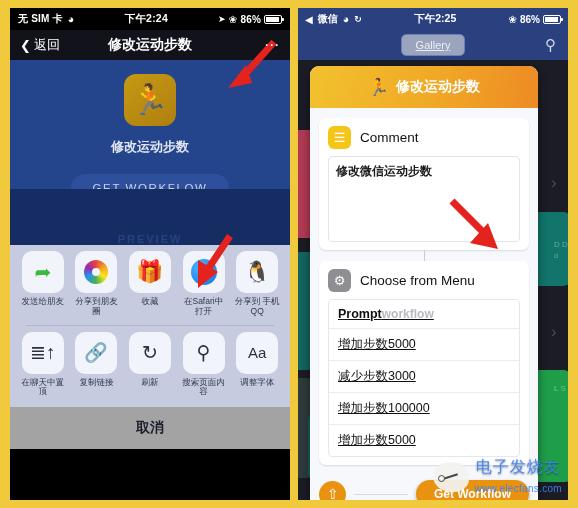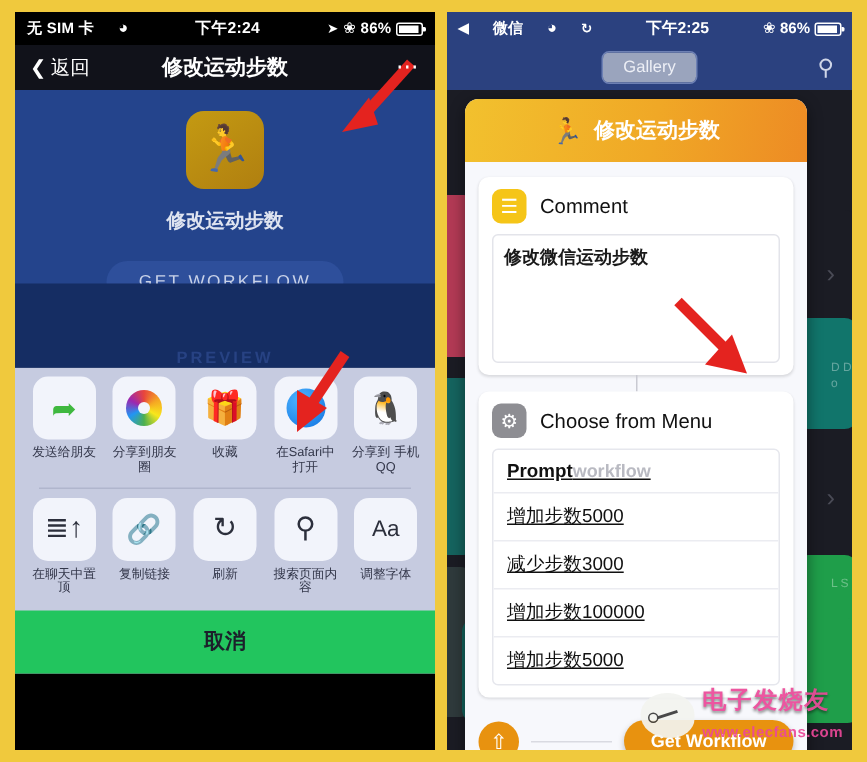--- a/index.html
+++ b/index.html
@@ -10,21 +10,21 @@
 
   
   .phone-left{
     position:absolute; left:10px; top:8px; width:280px; height:492px;
     background:#000; overflow:hidden;
   }
   .status-bar{
     height:22px; background:#000; color:#fff; display:flex; align-items:center;
     padding:0 8px; font-size:10px; font-weight:bold; letter-spacing:.2px;
   }
-  .sb-left{ display:flex; align-items:center; gap:16px; }
+  .sb-left{ display:flex; align-items:center; gap:5px; }
   .sb-center{ flex:1; text-align:center; font-size:10.5px; }
   .sb-right{ display:flex; align-items:center; gap:3px; }
   .batt{ width:18px;height:9px;border:1px solid #fff;border-radius:2px;position:relative;display:inline-block;}
   .batt:before{content:"";position:absolute;left:1px;top:1px;bottom:1px;width:13px;background:#fff;}
   .batt:after{content:"";position:absolute;right:-3px;top:2.5px;width:2px;height:3px;background:#fff;border-radius:0 1px 1px 0;}
   .wifi-g{font-size:11px;}
   .loc-g{font-size:9px;}
 
   .nav-bar{
     height:30px; background:#11121a; color:#fff; display:flex; align-items:center;
@@ -56,21 +56,21 @@
   .sheet{ background:#c6cbe0; padding-top:6px; }
   .sheet-src{ text-align:center; font-size:10.5px; color:#4a4f63; padding:6px 0 8px; }
   .icon-row{ display:flex; justify-content:space-around; padding:0 6px 4px; }
   .icon-cell{ width:48px; display:flex; flex-direction:column; align-items:center; }
   .icon-tile{
     width:42px;height:42px;border-radius:10px;background:#f2f4fb;
     display:flex;align-items:center;justify-content:center;position:relative;
   }
   .icon-label{ font-size:8.5px;color:#33374a;text-align:center;margin-top:4px;line-height:1.15;}
   .row-div{ height:1px;background:#b0b6cd;margin:4px 16px 6px; }
-  .cancel-wrap{ background:#22c55e; margin-top:6px; padding:12px 0; text-align:center;
+  .cancel-wrap{ background:#a3a3a3; margin-top:6px; padding:12px 0; text-align:center;
                 font-size:14px;color:#1c1f2b;font-weight:bold;}
 
   
   .sh-share{color:#3fb83f;font-size:20px;}
   .sh-qq{font-size:21px;}
   .sh-safari{width:26px;height:26px;border-radius:50%;
     background:radial-gradient(circle at 35% 30%,#4db4ff,#1072e0);
     display:flex;align-items:center;justify-content:center;color:#fff;font-size:13px;}
   .sh-moments{width:24px;height:24px;border-radius:50%;
     background:conic-gradient(#e8453c,#f5a623,#f8e71c,#4caf50,#2196f3,#9c27b0,#e8453c);
@@ -86,21 +86,21 @@
   .phone-right{
     position:absolute; left:298px; top:8px; width:270px; height:492px;
     background:#1b1c24; overflow:hidden;
   }
   .r-status{ height:22px;background:#2b417f;color:#fff;display:flex;align-items:center;
              padding:0 7px;font-size:10px;font-weight:bold;}
   .r-topbar{ height:30px;background:#2b417f;display:flex;align-items:center;
              justify-content:center;position:relative;}
   .seg{ display:flex;border-radius:5px;overflow:hidden;border:1px solid #6d80b4; }
   .seg-item{ padding:4px 14px;font-size:11px;color:#c6cee4; }
-  .seg-item.active{ background:#9aa4bd;color:#edeff6; }
+  .seg-item.active{ background:#9aa4bd;color:#edeff6;text-decoration:underline; }
   .r-search{ position:absolute;right:12px;top:50%;transform:translateY(-50%);
              color:#cfd6e8;font-size:15px;}
 
   .stage{ position:absolute;left:0;right:0;top:52px;bottom:0;overflow:hidden;background:#1b1c24;}
   .bg-card{ position:absolute;border-radius:9px; }
   .chev{ position:absolute;color:#4a4b56;font-size:17px; }
 
   .wf-card{
     position:absolute; left:12px; top:6px; width:228px;
     background:#f7f8fc; border-radius:9px; overflow:hidden;
@@ -138,21 +138,21 @@
   .foot-line{ flex:1;height:1px;background:#d9dae1; }
   .getwf-btn{ background:#e8920f;color:#fff;border:none;border-radius:15px;
               padding:7px 18px;font-size:12px;font-weight:bold;
               box-shadow:0 2px 4px rgba(0,0,0,.25); }
 
   .wm{ position:absolute;right:6px;bottom:4px;display:flex;align-items:center;gap:5px;
        opacity:.92; }
   .wm-logo{ width:36px;height:30px;border-radius:50% 50% 45% 55%;background:#f3f4f0;position:relative;}
   .wm-logo:before{content:"";position:absolute;left:7px;top:14px;width:18px;height:1.5px;background:#3a3a3a;transform:rotate(-18deg);}
   .wm-logo:after{content:"";position:absolute;left:5px;top:13px;width:5px;height:5px;border:1.5px solid #3a3a3a;border-radius:50%;background:#f3f4f0;}
-  .wm-txt{ color:#ec4899;font-weight:bold; }
+  .wm-txt{ color:#3b82f6;font-weight:normal;text-align:center; }
   .wm-cn{ font-size:16px;letter-spacing:1px;text-shadow:0 1px 2px rgba(0,0,0,.5);}
   .wm-url{ font-size:10px;letter-spacing:.3px; }
   .bg-label{position:absolute;color:rgba(255,255,255,.35);font-size:8px;line-height:1.35;}
 </style>
 </head>
 <body>
 
 <div id="root">
 
   <div class="phone-left">

